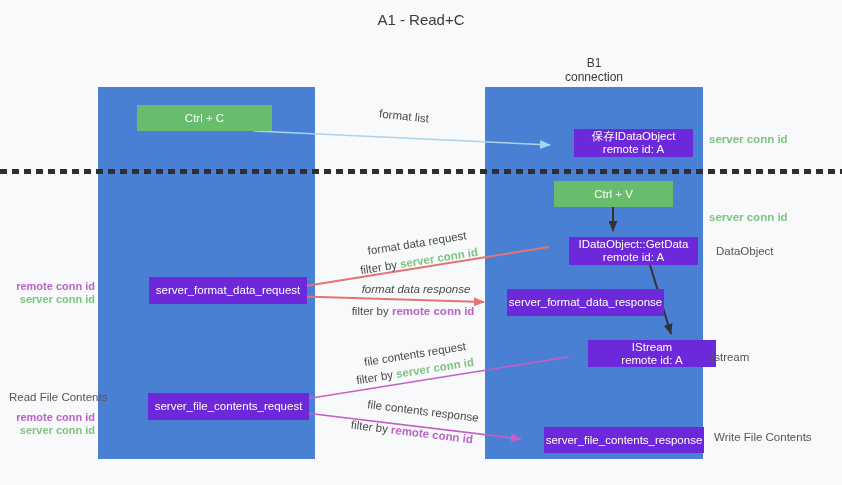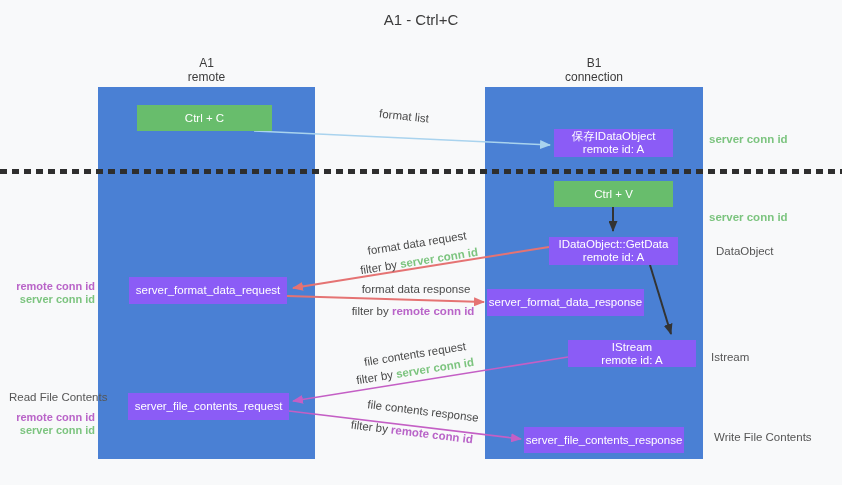--- a/index.html
+++ b/index.html
@@ -29,21 +29,21 @@
     position:absolute;left:0;top:169px;width:842px;height:5px;
     background:repeating-linear-gradient(90deg,#2e2e2e 0 7px,transparent 7px 12px);
   }
   .node{
     position:absolute;
     display:flex;flex-direction:column;align-items:center;justify-content:center;
     color:#fff;font-size:11.5px;line-height:13px;text-align:center;
     box-sizing:border-box;
   }
   .node.green{background:#68bd6c;}
-  .node.orange{background:#8b5cf6;}
+  .node.orange{background:#6d28d9;margin-left:20px;}
   .side-label{
     position:absolute;font-size:11.5px;color:#555;white-space:nowrap;
   }
   .conn-green{color:#7cc47f;font-weight:bold;}
   .conn-purple{color:#b964c8;font-weight:bold;}
   .left-label-block{
     position:absolute;left:0;width:95px;text-align:right;
     font-size:11px;line-height:13px;white-space:nowrap;
   }
   .arrow-label{
@@ -54,27 +54,23 @@
     position:absolute;left:0;top:0;width:842px;height:485px;
     pointer-events:none;
   }
 </style>
 </head>
 <body>
 
 <div class="stage">
 
   <div class="title">
-    <div>A1 - Ctrl+C</div>
+    <div>A1 - Read+C</div>
   </div>
 
-  <div class="col-header" style="left:98px;width:217px;">
-    <div>A1</div>
-    <div>remote</div>
-  </div>
   <div class="col-header" style="left:485px;width:218px;">
     <div>B1</div>
     <div>connection</div>
   </div>
 
   <div class="column" style="left:98px;width:217px;"></div>
   <div class="column" style="left:485px;width:218px;"></div>
 
   <div class="dotted-line"></div>
 
@@ -151,21 +147,21 @@
   </div>
 
   <div class="arrow-label" style="left:404px;top:110px;transform:translateX(-50%) rotate(6deg);">format list</div>
 
   <div class="arrow-label" style="left:417px;top:237px;transform:translateX(-50%) rotate(-9deg);">format data request</div>
   <div class="arrow-label" style="left:419px;top:255px;transform:translateX(-50%) rotate(-9deg);">
     <span>filter by</span>
     <span class="conn-green">server conn id</span>
   </div>
 
-  <div class="arrow-label" style="left:416px;top:283px;transform:translateX(-50%);">format data response</div>
+  <div class="arrow-label" style="left:416px;top:283px;transform:translateX(-50%);font-style:italic;">format data response</div>
   <div class="arrow-label" style="left:413px;top:305px;transform:translateX(-50%);">
     <span>filter by</span>
     <span class="conn-purple">remote conn id</span>
   </div>
 
   <div class="arrow-label" style="left:415px;top:348px;transform:translateX(-50%) rotate(-9deg);">file contents request</div>
   <div class="arrow-label" style="left:415px;top:365px;transform:translateX(-50%) rotate(-9deg);">
     <span>filter by</span>
     <span class="conn-green">server conn id</span>
   </div>

